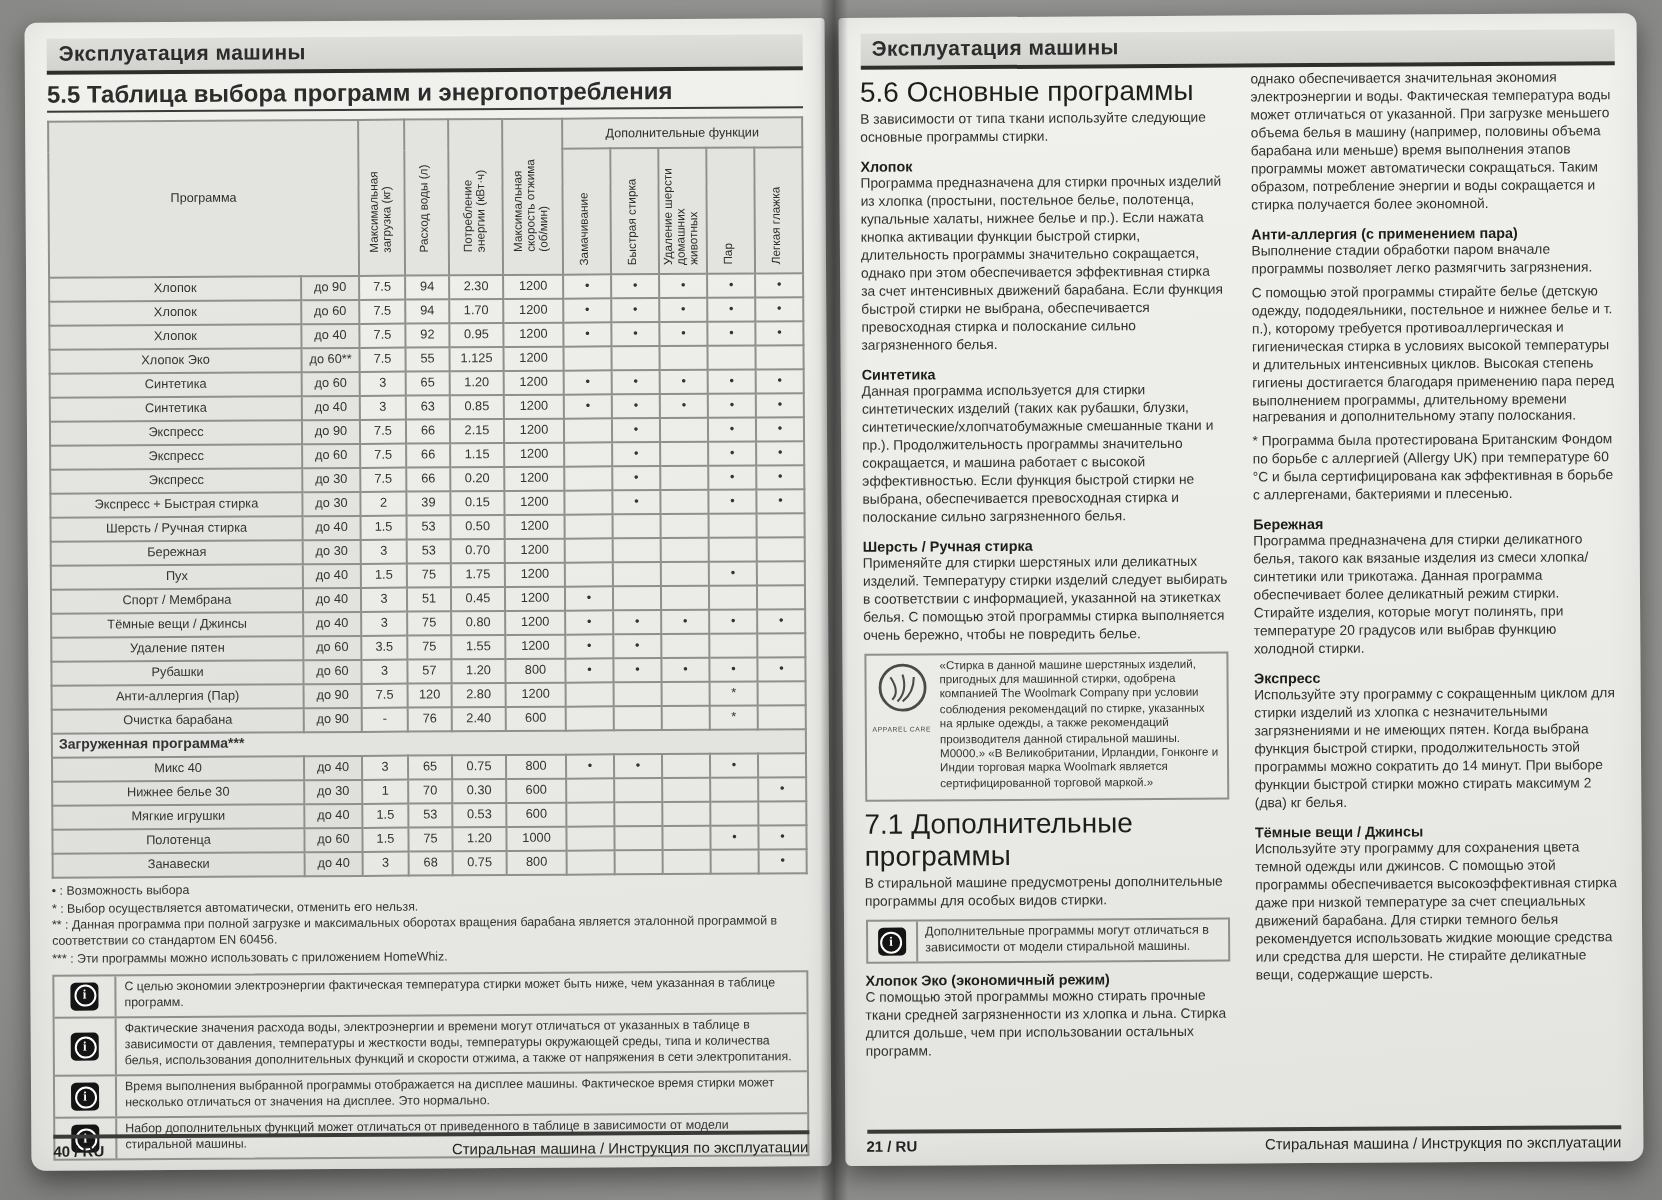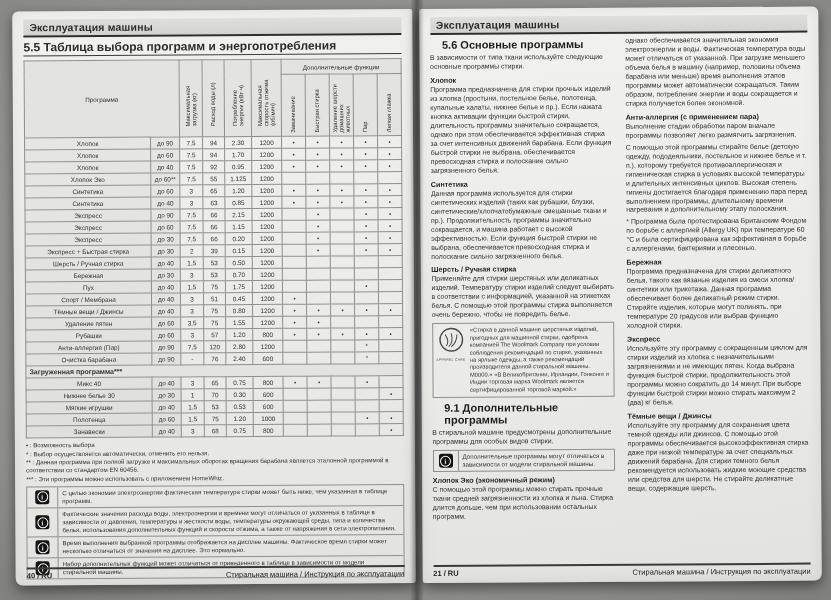--- a/index.html
+++ b/index.html
@@ -59,21 +59,21 @@
   .pfooter{
     position:absolute;left:11px;right:11px;bottom:5px;
     border-top:2px solid #3a3a38;display:flex;justify-content:space-between;
     font-size:7.5px;padding-top:2px;color:#222;
   }
   .pfooter .fl{font-weight:bold;}
 
   
   .cols{display:flex;gap:13px;margin-top:2px;}
   .col{flex:1;min-width:0;}
-  .h1{font-size:11px;font-weight:bold;margin:1px 12px 3px;line-height:1.1;color:#1d1d1b;}
+  .h1{font-size:14px;font-weight:normal;margin:1px 0 3px;line-height:1.1;color:#1d1d1b;}
   .h2{font-size:7.2px;font-weight:bold;margin:4px 0 1px;color:#1d1d1b;}
   p.body{font-size:6.9px;line-height:1.3;margin:0 0 3px;color:#303030;}
   .woolbox{border:1px solid #8f8f8c;padding:3px 3px;display:flex;gap:4px;margin:3px 0 4px;}
   .woolbox p{font-size:5.8px;line-height:1.28;margin:0;color:#333;}
   .woollogo{flex:0 0 30px;text-align:center;color:#444;}
   .woollogo .cap{font-size:3.4px;letter-spacing:.3px;margin-top:1px;}
   .infobox{border:1px solid #8f8f8c;display:flex;margin:2px 0 4px;}
   .infobox .icell{flex:0 0 24px;display:flex;align-items:center;justify-content:center;border-right:1px solid #8f8f8c;}
   .infobox p{margin:0;padding:2px 4px;font-size:6.3px;line-height:1.3;color:#333;}
 </style>
@@ -497,21 +497,21 @@
           <p class="body">Применяйте для стирки шерстяных или деликатных изделий. Температуру стирки изделий следует выбирать в соответствии с информацией, указанной на этикетках белья. С помощью этой программы стирка выполняется очень бережно, чтобы не повредить белье.</p>
           <div class="woolbox">
             <div class="woollogo"><svg width="26" height="26" viewBox="0 0 30 30" xmlns="http://www.w3.org/2000/svg">
                 <circle cx="15" cy="15" r="13" fill="none" stroke="#4a4a48" stroke-width="1.6"></circle>
                 <path d="M8 9 C12 15 12 19 9 22" fill="none" stroke="#4a4a48" stroke-width="1.2"></path>
                 <path d="M15 7.5 C17 14 16 19 12 23" fill="none" stroke="#4a4a48" stroke-width="1.2"></path>
                 <path d="M21.5 9 C21.5 15 19 20 15 23" fill="none" stroke="#4a4a48" stroke-width="1.2"></path>
               </svg><div class="cap">APPAREL CARE</div></div>
             <p>«Стирка в данной машине шерстяных изделий, пригодных для машинной стирки, одобрена компанией The Woolmark Company при условии соблюдения рекомендаций по стирке, указанных на ярлыке одежды, а также рекомендаций производителя данной стиральной машины. M0000.» «В Великобритании, Ирландии, Гонконге и Индии торговая марка Woolmark является сертифицированной торговой маркой.»</p>
           </div>
-          <div class="h1">9.1 Дополнительные программы</div>
+          <div class="h1">7.1 Дополнительные программы</div>
           <p class="body">В стиральной машине предусмотрены дополнительные программы для особых видов стирки.</p>
           <div class="infobox">
             <div class="icell">
               <div class="iicon">
                 <span>i</span>
               </div>
             </div>
             <p>Дополнительные программы могут отличаться в зависимости от модели стиральной машины.</p>
           </div>
           <div class="h2">Хлопок Эко (экономичный режим)</div>

